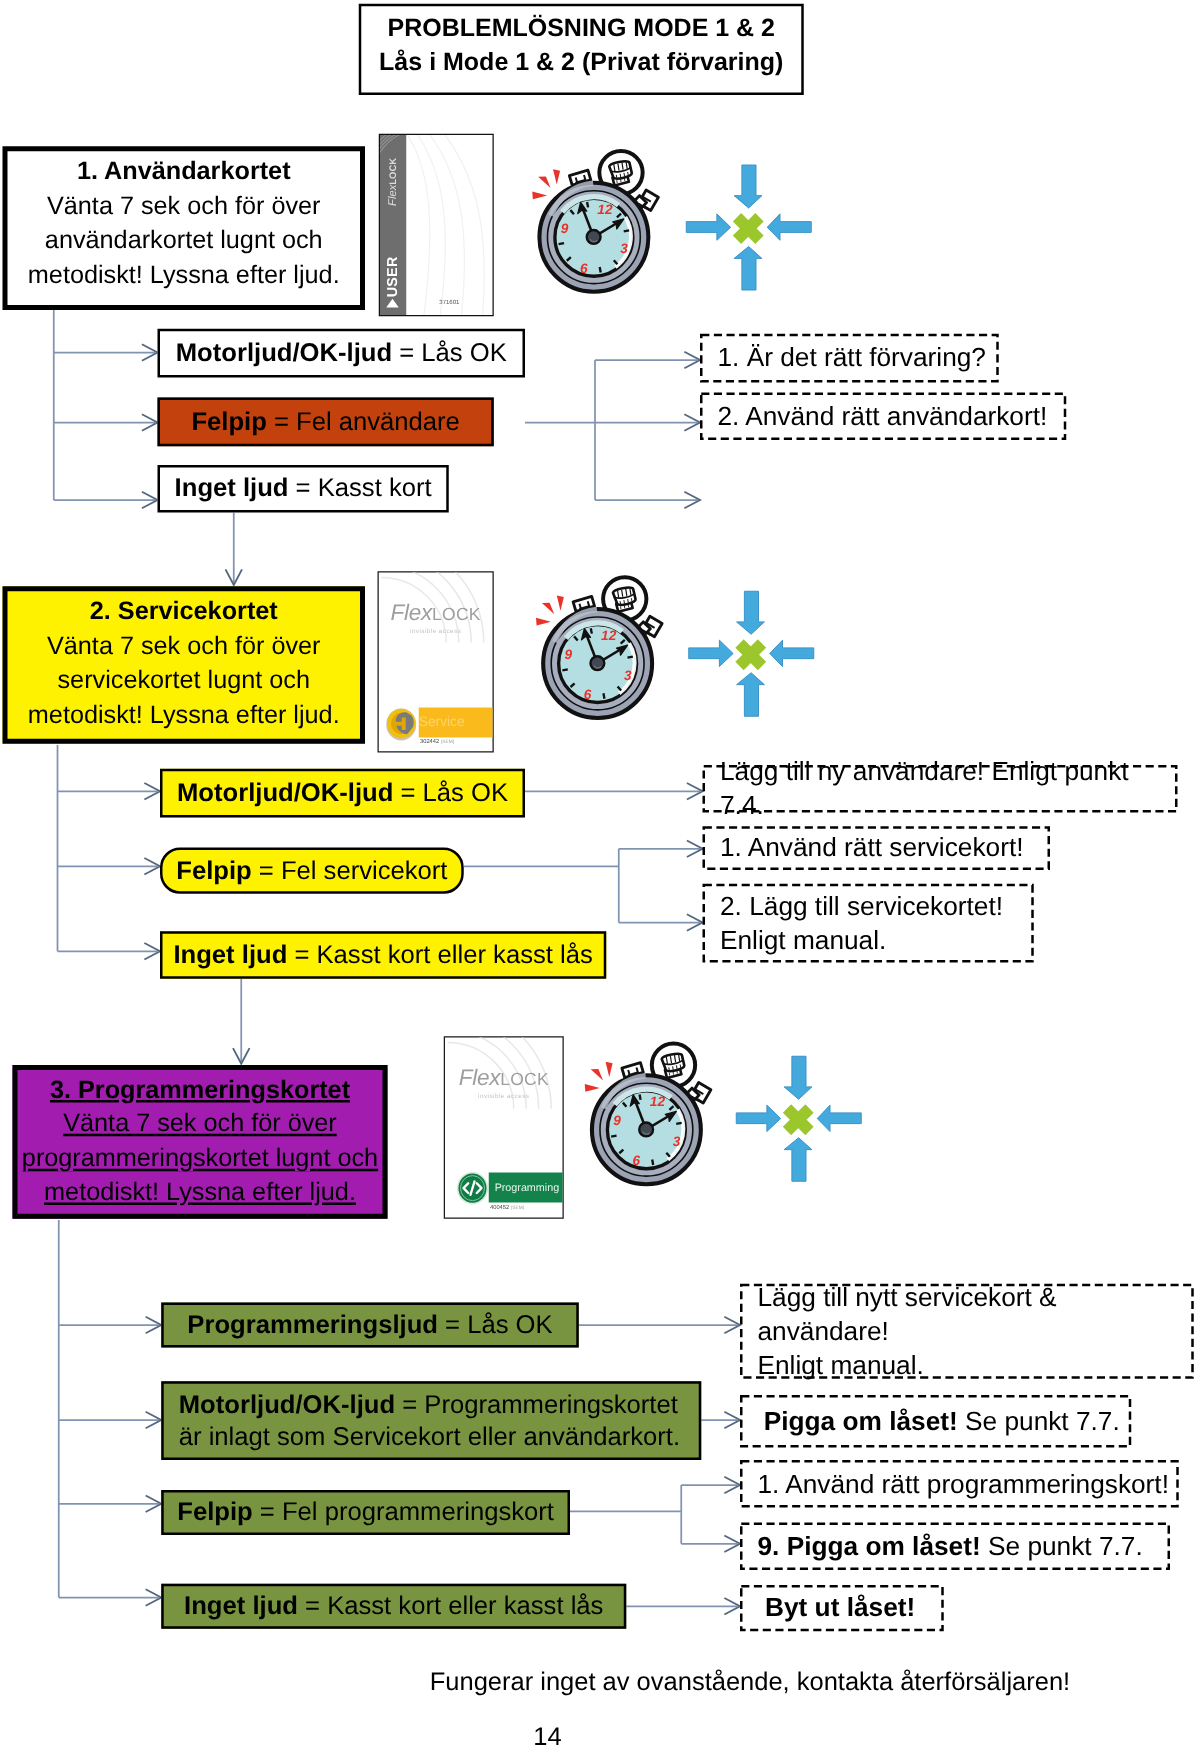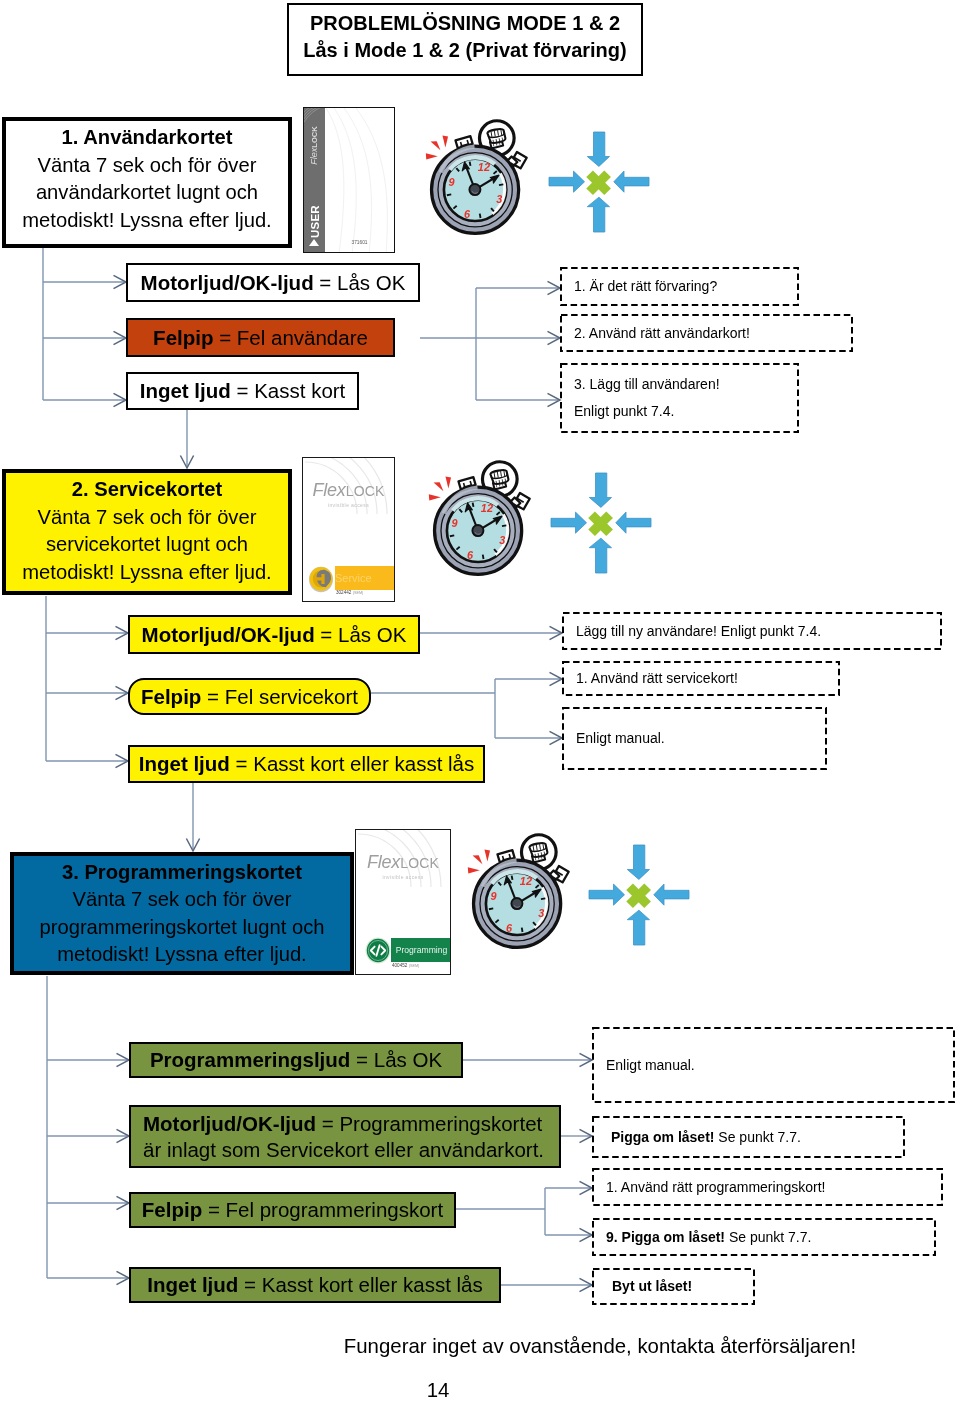--- a/index.html
+++ b/index.html
@@ -17,21 +17,21 @@
            text-align:center;font-size:20.2px;line-height:27.5px;color:#000;}
   .stepbox .hd{font-weight:bold;}
 
   
   .sndbox{border:2px solid #000;display:flex;align-items:center;justify-content:center;
           text-align:center;font-size:20.5px;line-height:26px;color:#000;}
   .sndbox b{font-weight:bold;}
 
   
   .dashbox{display:flex;flex-direction:column;justify-content:center;
-           font-size:14px;line-height:27px;color:#000;padding-left:14px;position:absolute;box-sizing:border-box;}
+           font-size:21px;line-height:27px;color:#000;padding-left:14px;position:absolute;box-sizing:border-box;}
   .dashbox > svg.dashframe{position:absolute;left:0;top:0;width:100%;height:100%;}
   .dashbox > div{position:relative;}
 
   .footnote{font-size:20.4px;color:#000;}
   .pageno{font-size:20.4px;color:#000;}
 
   svg{display:block;overflow:visible;}
   .conn{position:absolute;left:0;top:0;width:960px;height:1401px;pointer-events:none;}
 </style>
 </head>
@@ -213,27 +213,20 @@
       <svg class="dashframe" viewBox="0 0 239 39" preserveAspectRatio="none">
         <rect x="1" y="1" width="237" height="37" fill="none" stroke="#000" stroke-width="2" stroke-dasharray="6.5 3.6"></rect>
       </svg>
     <div>1. Är det rätt förvaring?</div>
   </div>
   <div class="abs dashbox" style="left:560px;top:314px;width:293px;height:38px;">
       <svg class="dashframe" viewBox="0 0 293 38" preserveAspectRatio="none">
         <rect x="1" y="1" width="291" height="36" fill="none" stroke="#000" stroke-width="2" stroke-dasharray="6.5 3.6"></rect>
       </svg>
     <div>2. Använd rätt användarkort!</div>
-  </div>
-  <div class="abs dashbox" style="left:560px;top:363px;width:239px;height:70px;">
-      <svg class="dashframe" viewBox="0 0 239 70" preserveAspectRatio="none">
-        <rect x="1" y="1" width="237" height="68" fill="none" stroke="#000" stroke-width="2" stroke-dasharray="6.5 3.6"></rect>
-      </svg>
-    <div>3. Lägg till användaren!</div>
-    <div>Enligt punkt 7.4.</div>
   </div>
 
   <div class="abs stepbox" style="left:2px;top:469px;width:290px;height:126px;background:#FFF200;padding-bottom:2px;">
     <div class="hd">2. Servicekortet</div>
     <div>Vänta 7 sek och för över</div>
     <div>servicekortet lugnt och</div>
     <div>metodiskt! Lyssna efter ljud.</div>
   </div>
 
   <div class="abs card-flex" style="left:302px;top:457px;width:93px;height:145px;border:1.5px solid #1a1a1a;background:#fff;overflow:hidden;">
@@ -404,24 +397,25 @@
   <div class="abs dashbox" style="left:562px;top:661px;width:278px;height:35px;">
       <svg class="dashframe" viewBox="0 0 278 35" preserveAspectRatio="none">
         <rect x="1" y="1" width="276" height="33" fill="none" stroke="#000" stroke-width="2" stroke-dasharray="6.5 3.6"></rect>
       </svg>
     <div>1. Använd rätt servicekort!</div>
   </div>
   <div class="abs dashbox" style="left:562px;top:707px;width:265px;height:63px;">
       <svg class="dashframe" viewBox="0 0 265 63" preserveAspectRatio="none">
         <rect x="1" y="1" width="263" height="61" fill="none" stroke="#000" stroke-width="2" stroke-dasharray="6.5 3.6"></rect>
       </svg>
+    <div>2. Lägg till servicekortet!</div>
     <div>Enligt manual.</div>
   </div>
 
-  <div class="abs stepbox" style="left:10px;top:852px;width:344px;height:123px;background:#0369a1;padding-bottom:0px;">
+  <div class="abs stepbox" style="left:10px;top:852px;width:300px;height:123px;background:#a21caf;padding-bottom:0px;text-decoration:underline;">
     <div class="hd">3. Programmeringskortet</div>
     <div>Vänta 7 sek och för över</div>
     <div>programmeringskortet lugnt och</div>
     <div>metodiskt! Lyssna efter ljud.</div>
   </div>
 
   <div class="abs card-flex" style="left:355px;top:829px;width:96px;height:146px;border:1.5px solid #1a1a1a;background:#fff;overflow:hidden;">
     <svg class="abs" style="left:0;top:0;" width="96" height="146" viewBox="0 0 96 146">
       <g fill="none" stroke="#e8e8e8" stroke-width="1.2">
         <path d="M2 4 A 53 53 0 0 1 55 57"></path>
@@ -590,20 +584,21 @@
     <span><b>Felpip</b><span> = Fel programmeringskort</span></span>
   </div>
   <div class="abs sndbox" style="left:129px;top:1267px;width:372px;height:36px;background:#789440;">
     <span><b>Inget ljud</b><span> = Kasst kort eller kasst lås</span></span>
   </div>
 
   <div class="abs dashbox" style="left:592px;top:1027px;width:363px;height:76px;">
       <svg class="dashframe" viewBox="0 0 363 76" preserveAspectRatio="none">
         <rect x="1" y="1" width="361" height="74" fill="none" stroke="#000" stroke-width="2" stroke-dasharray="6.5 3.6"></rect>
       </svg>
+    <div>Lägg till nytt servicekort &amp; användare!</div>
     <div>Enligt manual.</div>
   </div>
   <div class="abs dashbox" style="left:592px;top:1116px;width:313px;height:42px;padding-left:19px;">
       <svg class="dashframe" viewBox="0 0 313 42" preserveAspectRatio="none">
         <rect x="1" y="1" width="311" height="40" fill="none" stroke="#000" stroke-width="2" stroke-dasharray="6.5 3.6"></rect>
       </svg>
     <div><b>Pigga om låset!</b><span> Se punkt 7.7.</span></div>
   </div>
   <div class="abs dashbox" style="left:592px;top:1168px;width:351px;height:38px;">
       <svg class="dashframe" viewBox="0 0 351 38" preserveAspectRatio="none">

